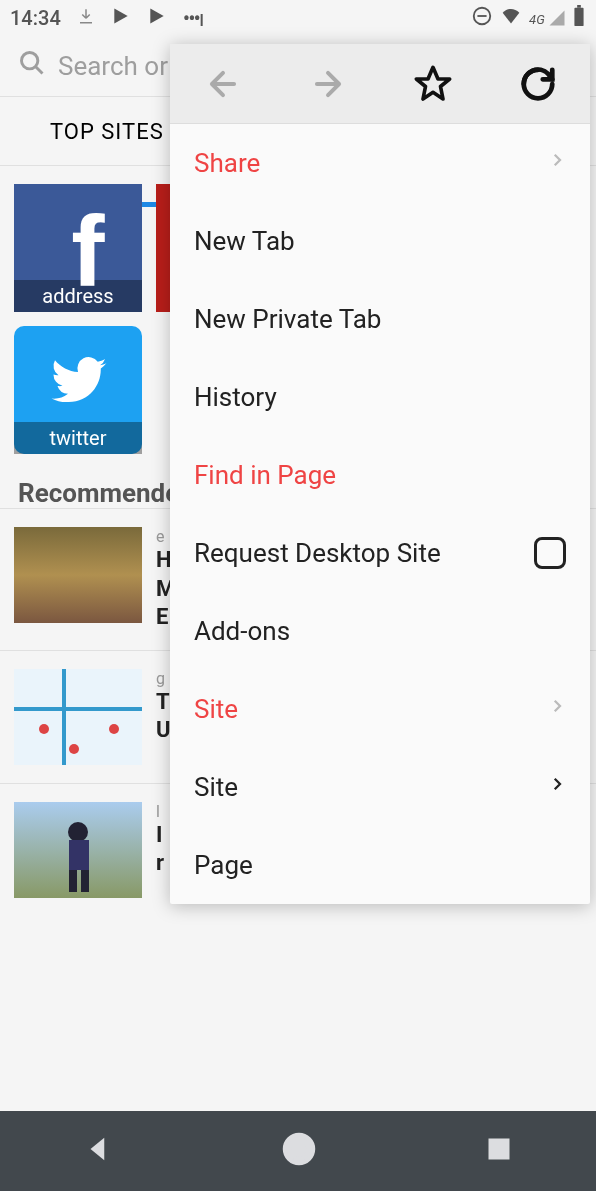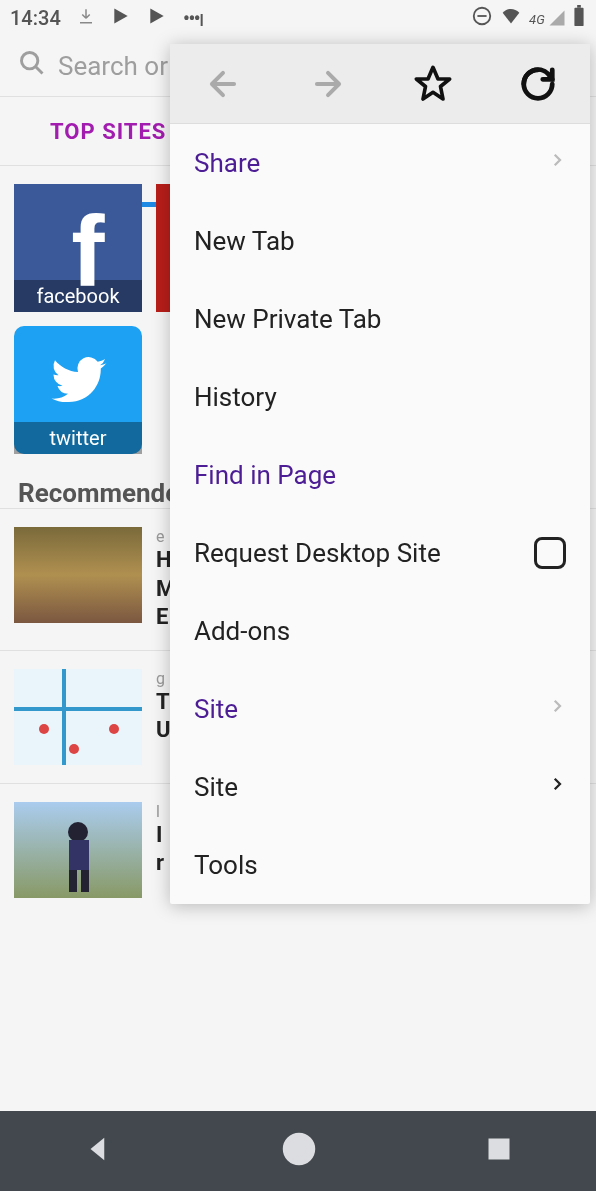--- a/index.html
+++ b/index.html
@@ -38,22 +38,22 @@
   .tabs-row {
     border-top: 1px solid #e0e0e0;
     border-bottom: 1px solid #e0e0e0;
     display: flex;
     align-items: center;
     height: 70px;
     padding-left: 50px;
   }
   .tab-label {
     font-size: 22px;
-    color: #a21caf;
-    font-weight: 700;
+    color: #000000;
+    font-weight: 400;
     letter-spacing: 1px;
   }
   .tab-indicator {
     position: absolute;
     top: 202px;
     left: 14px;
     width: 154px;
     height: 5px;
     background: #1e88e5;
   }
@@ -146,21 +146,21 @@
   .menu-icon.dark { color: #111; }
   .menu-item {
     height: 78px;
     display: flex;
     align-items: center;
     justify-content: space-between;
     padding: 0 24px;
     font-size: 26px;
     color: #222;
   }
-  .menu-item.disabled { color: #4c1d95; gap: 44px; }
+  .menu-item.disabled { color: #ef4444; gap: 44px; }
   .checkbox {
     width: 32px; height: 32px;
     border: 3px solid #222;
     border-radius: 8px;
   }
   .chev { color: #999; font-size: 28px; }
   
   .navbar {
     position: absolute;
     bottom: 0; left: 0;
@@ -232,21 +232,21 @@
   <span style="white-space:nowrap;overflow:hidden;">Search or enter address</span>
 </div>
 
 <div class="tabs-row">
   <span class="tab-label">TOP SITES</span>
 </div>
 <div class="tab-indicator"></div>
 
 <div class="sites-grid">
   <div class="site-tile fb">
-    <div class="caption">facebook</div>
+    <div class="caption">address</div>
   </div>
   <div class="site-tile yt"></div>
 </div>
 <div class="sites-grid" style="padding-top:14px;">
   <div class="site-tile tw">
     <svg width="70" height="60" viewBox="0 0 24 24" fill="#fff">
         <path d="M23 4.5c-.8.4-1.7.6-2.6.8a4.5 4.5 0 0 0 2-2.5c-.9.5-1.9.9-2.9 1.1A4.5 4.5 0 0 0 11.6 8c-3.7-.2-7-2-9.2-4.7a4.5 4.5 0 0 0 1.4 6A4.4 4.4 0 0 1 1.8 9v.1a4.5 4.5 0 0 0 3.6 4.4c-.6.2-1.3.2-2 .1a4.5 4.5 0 0 0 4.2 3.1A9 9 0 0 1 1 18.6 12.7 12.7 0 0 0 7.9 20c8.3 0 12.8-6.9 12.8-12.8v-.6c.9-.6 1.6-1.4 2.3-2.2z"></path>
       </svg>
     <div class="caption">twitter</div>
   </div>
@@ -357,21 +357,21 @@
   </div>
   <div class="menu-item">
     <span>Site</span>
     <span class="chev">
       <svg width="18" height="26" viewBox="0 0 24 24" fill="none" stroke="#222" stroke-width="3">
           <path d="M9 5l7 7-7 7"></path>
         </svg>
     </span>
   </div>
   <div class="menu-item">
-    <span>Tools</span>
+    <span>Page</span>
   </div>
 </div>
 
 <div class="navbar">
   <span>
     <svg width="30" height="30" viewBox="0 0 24 24">
         <path d="M17 3v18L6 12z"></path>
       </svg>
   </span>
   <span>

